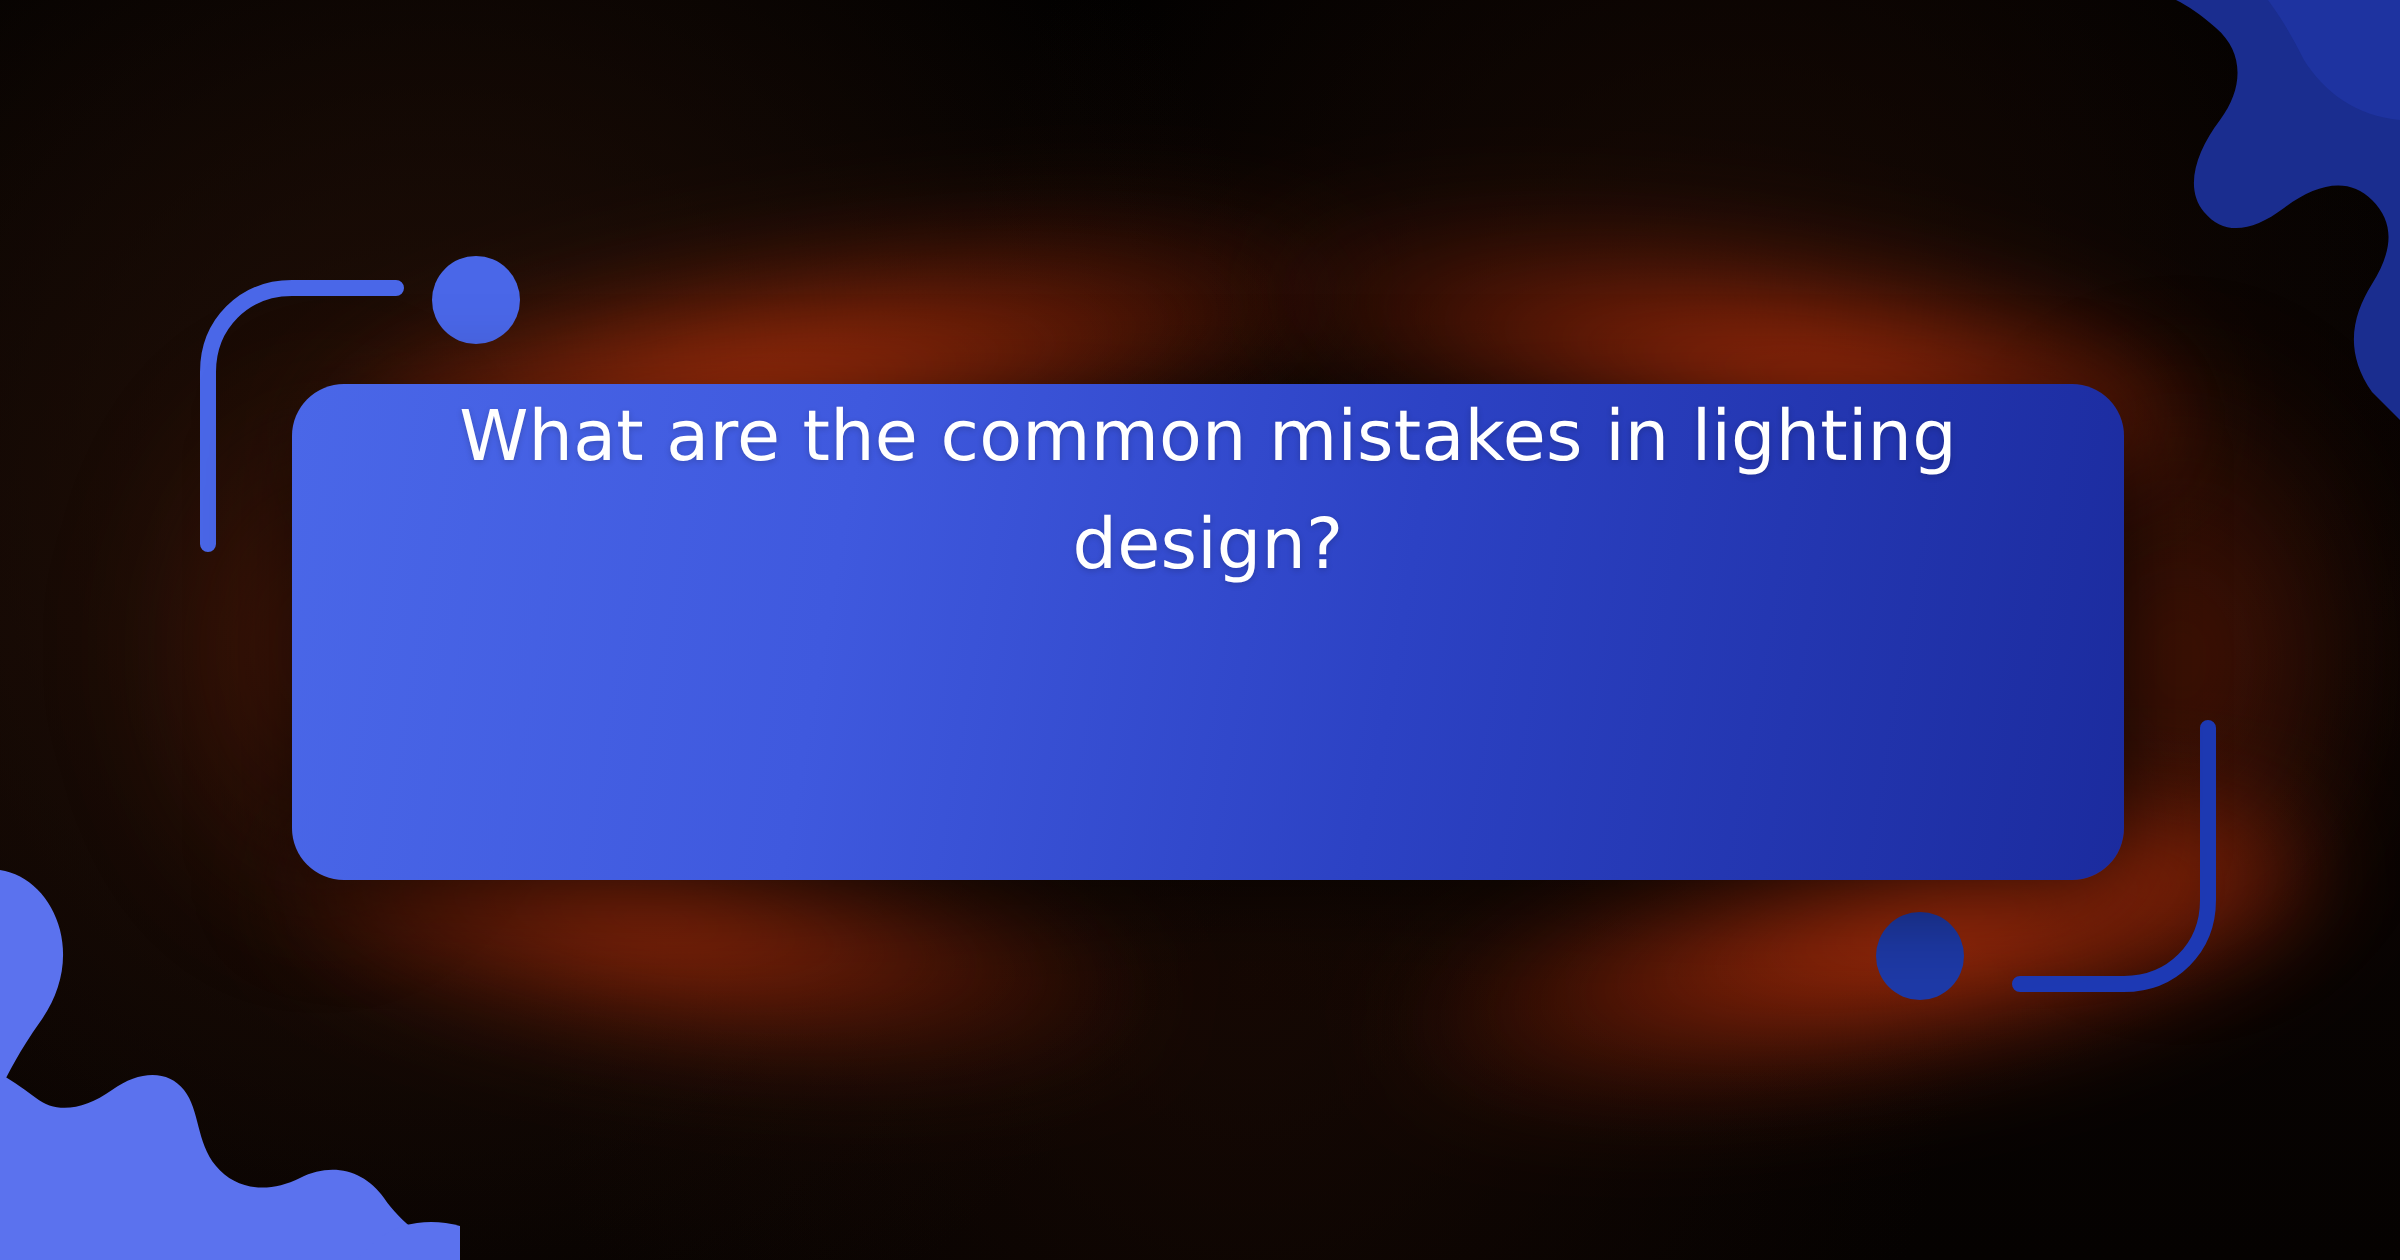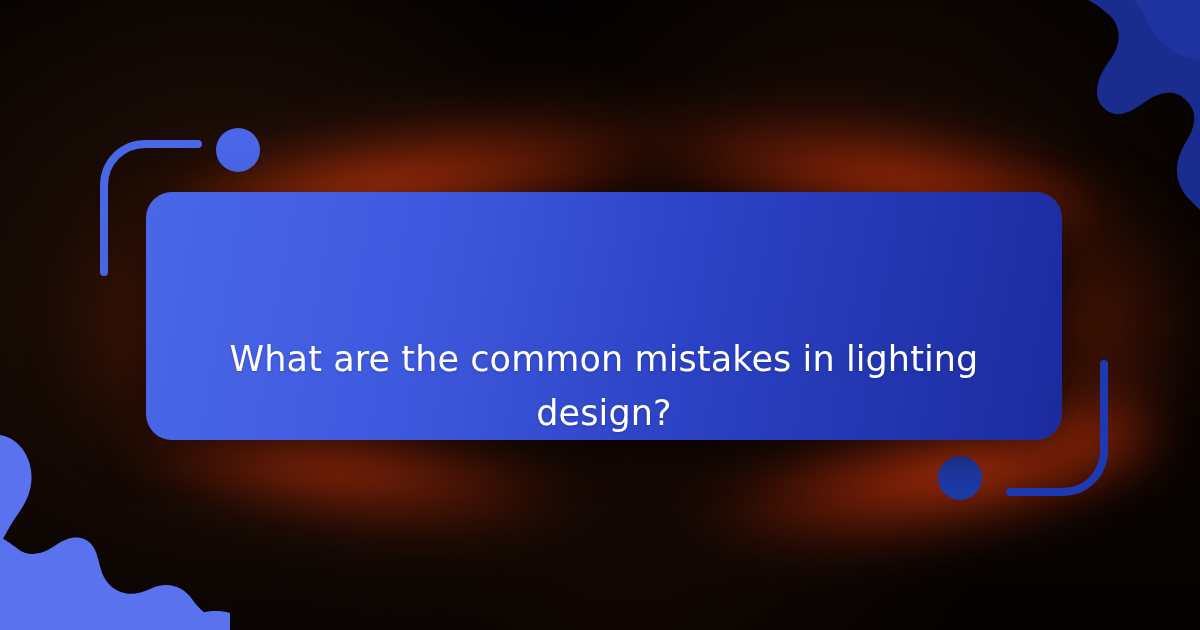--- a/index.html
+++ b/index.html
@@ -115,21 +115,21 @@
   
   .card {
     position: absolute;
     left: 146px;
     top: 192px;
     width: 916px;
     height: 248px;
     border-radius: 26px;
     background: linear-gradient(100deg, #4a67e8 0%, #3f59de 30%, #2c42c4 60%, #1b2b9e 100%);
     display: flex;
-    align-items: flex-end;
+    align-items: flex-start;
     justify-content: center;
     box-shadow: 0 10px 46px rgba(0,0,0,0.55);
   }
 
   .card-text {
     width: 760px;
     text-align: center;
     color: #ffffff;
     font-size: 35px;
     line-height: 1.55;

